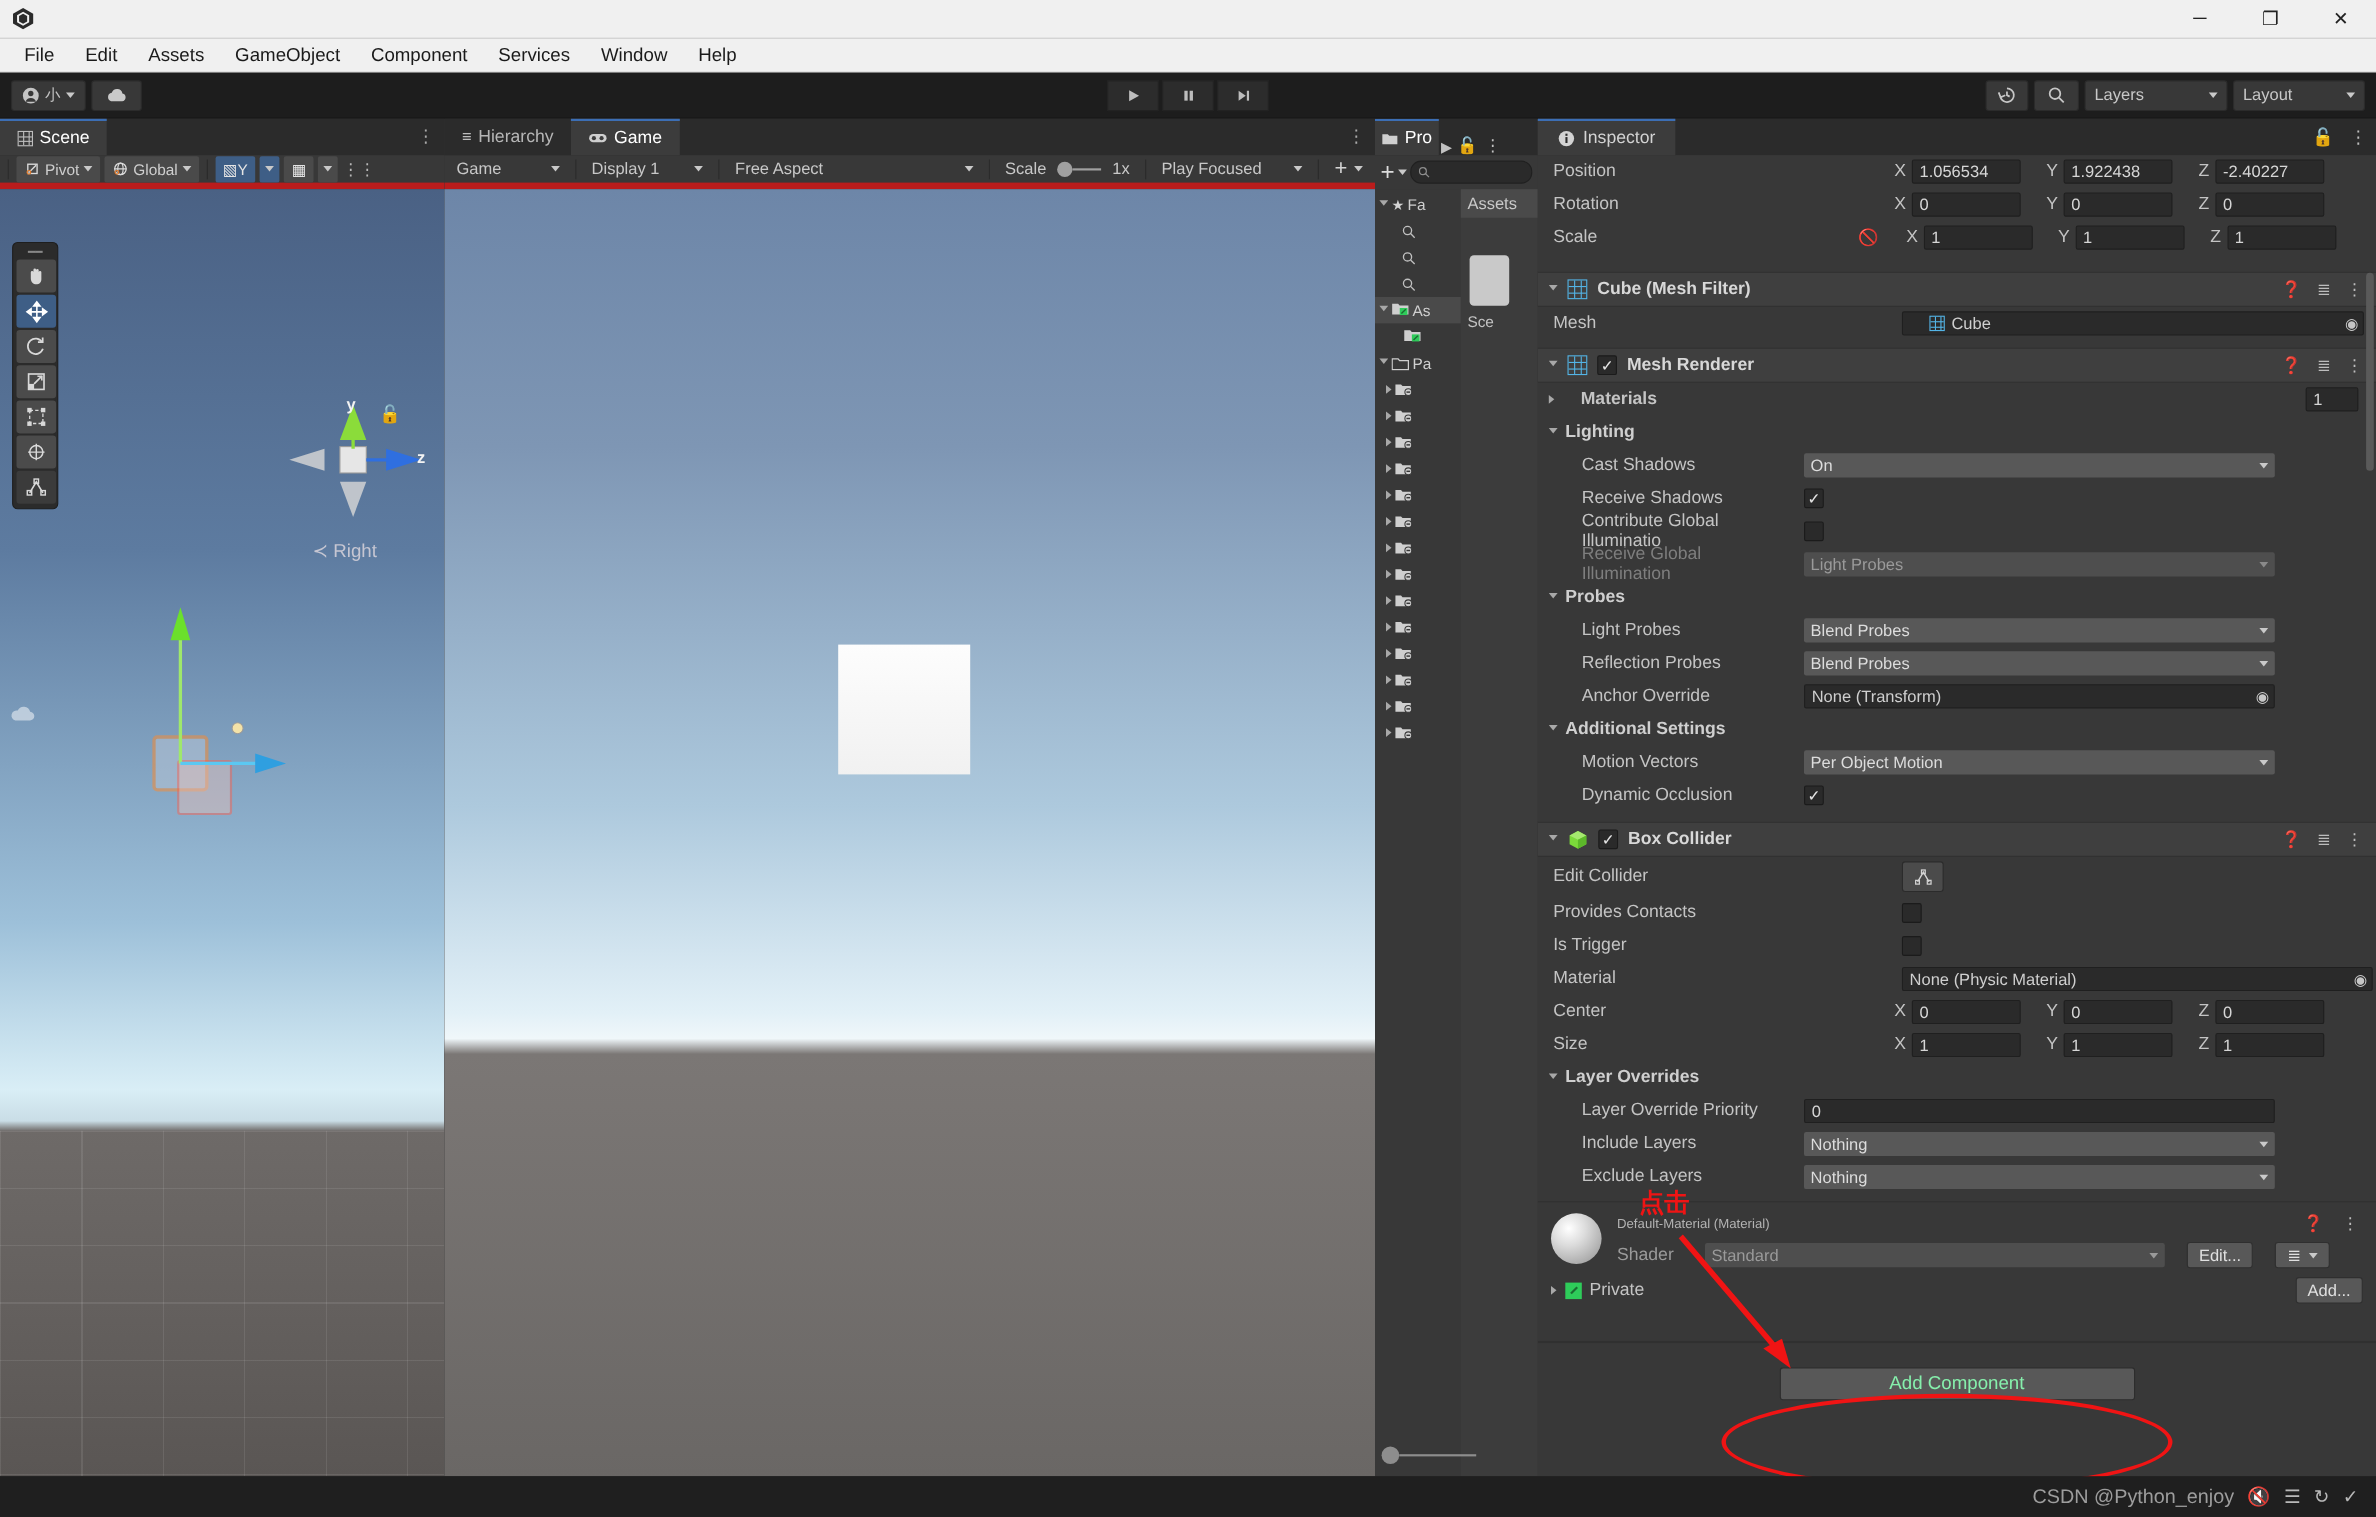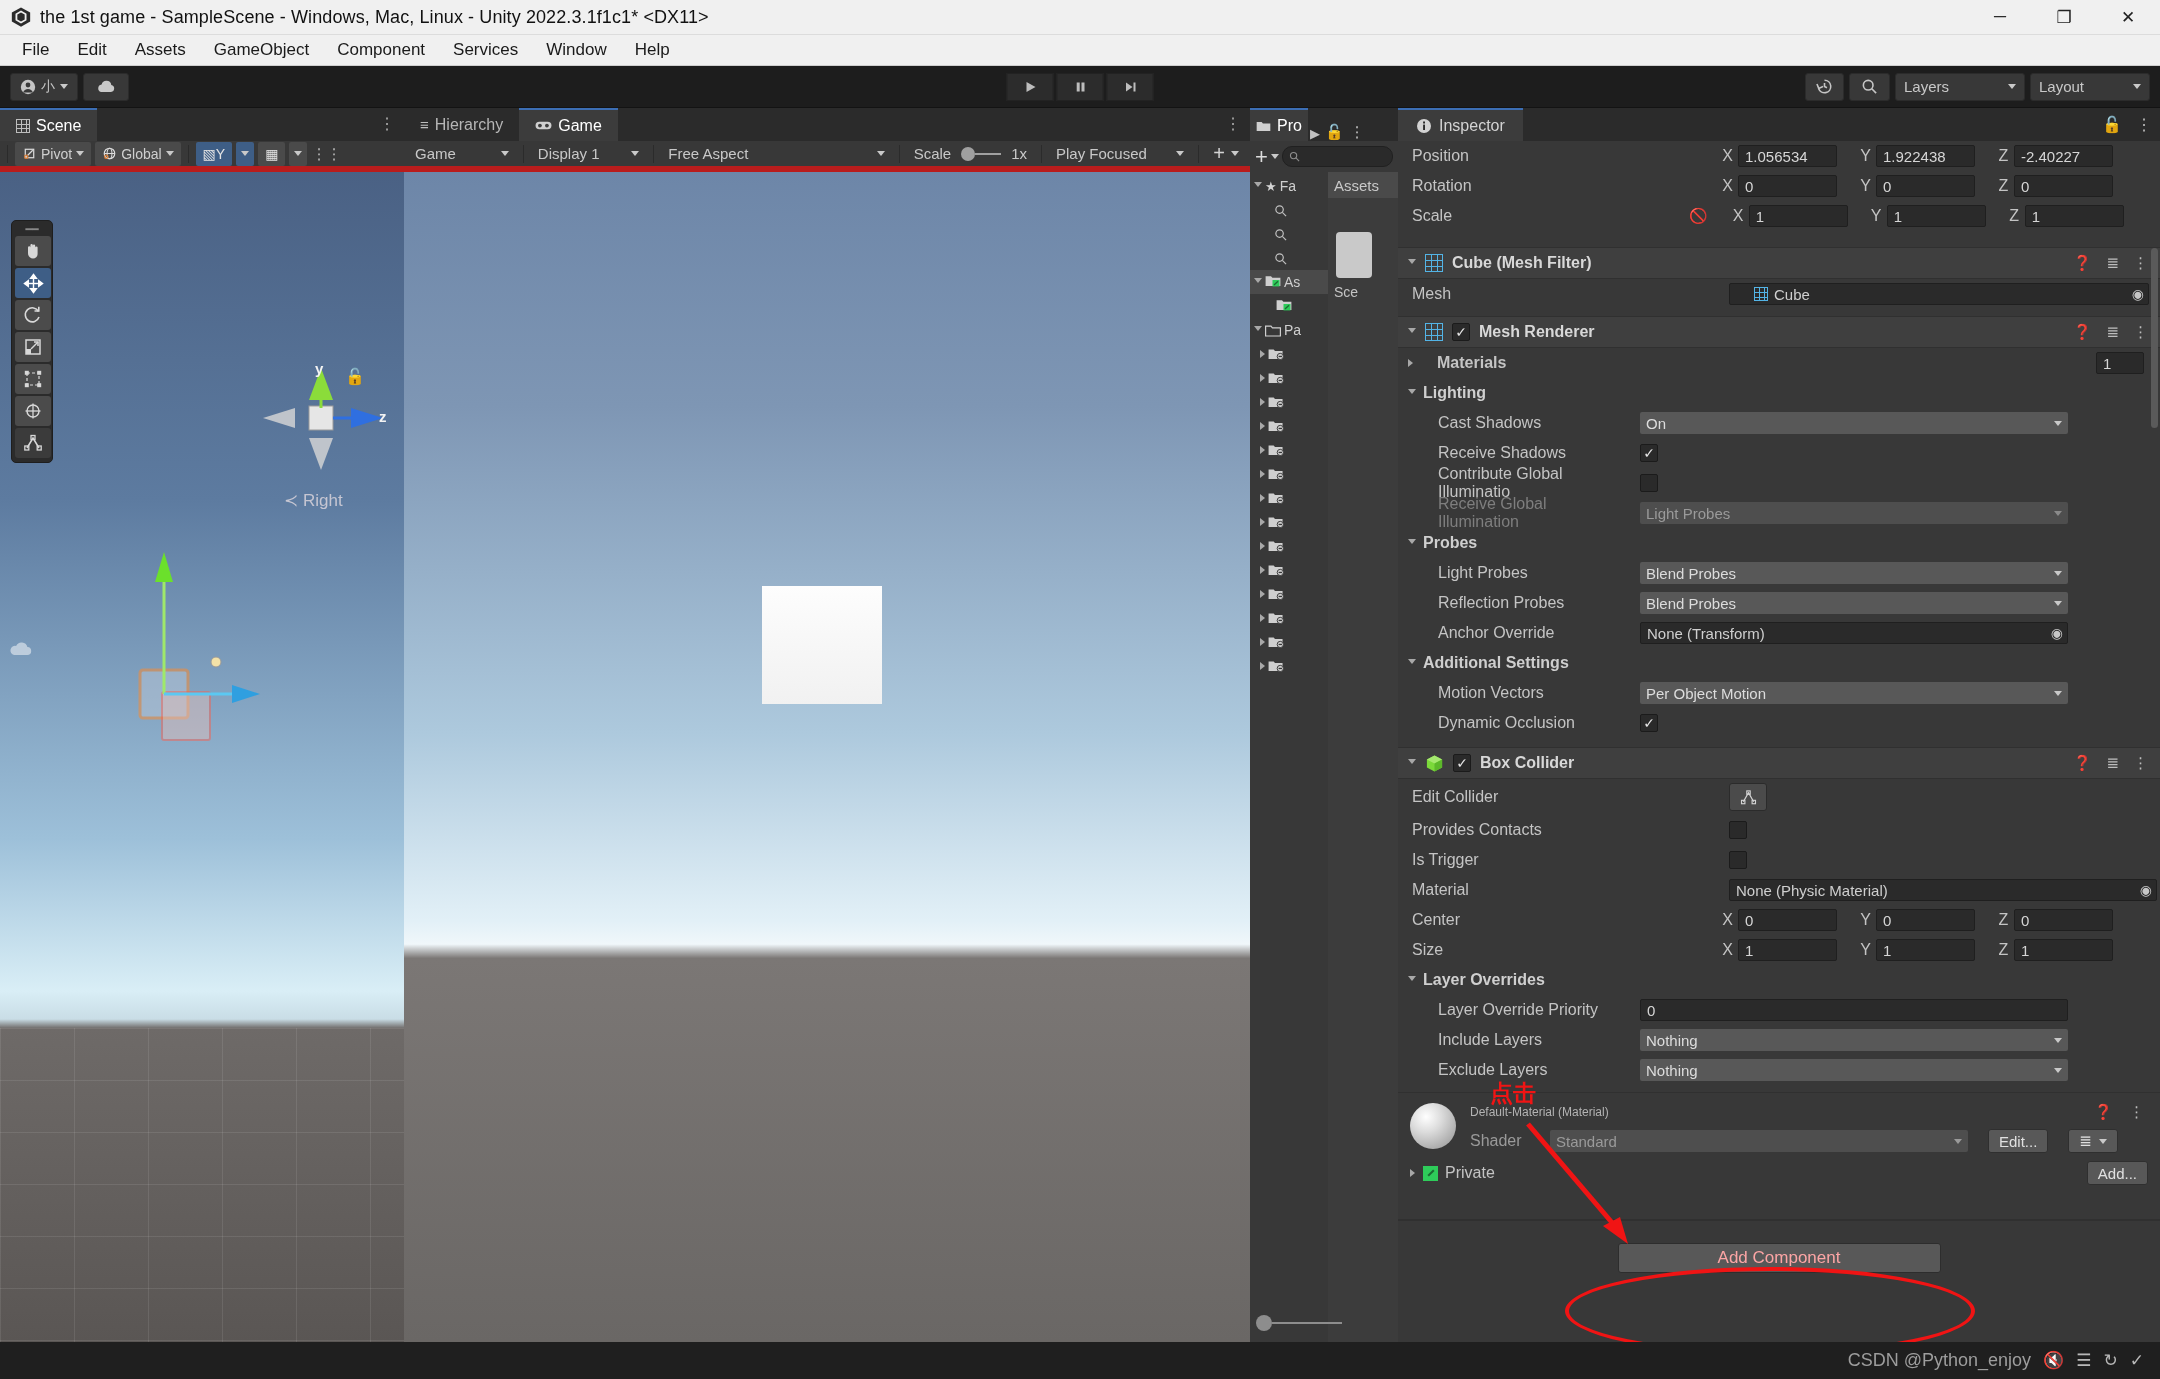--- a/index.html
+++ b/index.html
@@ -148,21 +148,21 @@
     background-position:0 5px,0 11px,5px 0,11px 0; background-repeat:no-repeat; }
 
   .mat-block{ border-top:1px solid #303030; padding:10px 12px 6px 12px; position:relative; }
   .mat-sphere{ width:46px;height:46px;border-radius:50%;
     background:radial-gradient(circle at 35% 30%,#ffffff 0%,#dcdcdc 35%,#8f8f8f 100%); }
   .btn-sm{ background:#585858; border:1px solid #2f2f2f; border-radius:3px; height:24px;
     color:#e0e0e0; font-size:15px; display:flex; align-items:center; justify-content:center; padding:0 10px;}
   .add-comp-zone{ border-top:1px solid #303030; height:74px; display:flex;
     align-items:center; justify-content:center; }
   .add-comp-btn{ width:323px; height:30px; background:#585858; border:1px solid #2d2d2d;
-    border-radius:3px; color:#fca5a5; font-size:17px; display:flex;
+    border-radius:3px; color:#86efac; font-size:17px; display:flex;
     align-items:center; justify-content:center; }
 
   
   .anno{ position:absolute; pointer-events:none; }
   .anno-text{ color:#f01414; font-size:23px; font-weight:bold; font-family:"DejaVu Sans", sans-serif; }
   .ellipse{ position:absolute; border:4px solid #f01414; border-radius:50%; }
 
   
   .statusbar{ position:absolute; left:0; bottom:0; width:2160px; height:37px;
     background:#1f1f1f; display:flex; align-items:center; }
@@ -174,21 +174,20 @@
 <body>
 
 <div class="app">
 
   <div class="titlebar">
     <svg class="title-icon" viewBox="0 0 24 24">
       <polygon points="12,1.5 22,7.2 22,16.8 12,22.5 2,16.8 2,7.2" fill="#2b2b2b"></polygon>
       <polygon points="12,5 18,8.5 18,15.5 12,19 6,15.5 6,8.5" fill="#f0f0f0"></polygon>
       <polygon points="12,7 16,9.3 16,14.7 12,17 8,14.7 8,9.3" fill="#2b2b2b"></polygon>
     </svg>
-    <span class="title-text">the 1st game - SampleScene - Windows, Mac, Linux - Unity 2022.3.1f1c1* &lt;DX11&gt;</span>
     <div class="win-ctrls">
       <div class="win-btn">─</div>
       <div class="win-btn">❐</div>
       <div class="win-btn close">✕</div>
     </div>
   </div>
 
   <div class="menubar">
     <div class="menu-item">File</div>
     <div class="menu-item">Edit</div>

